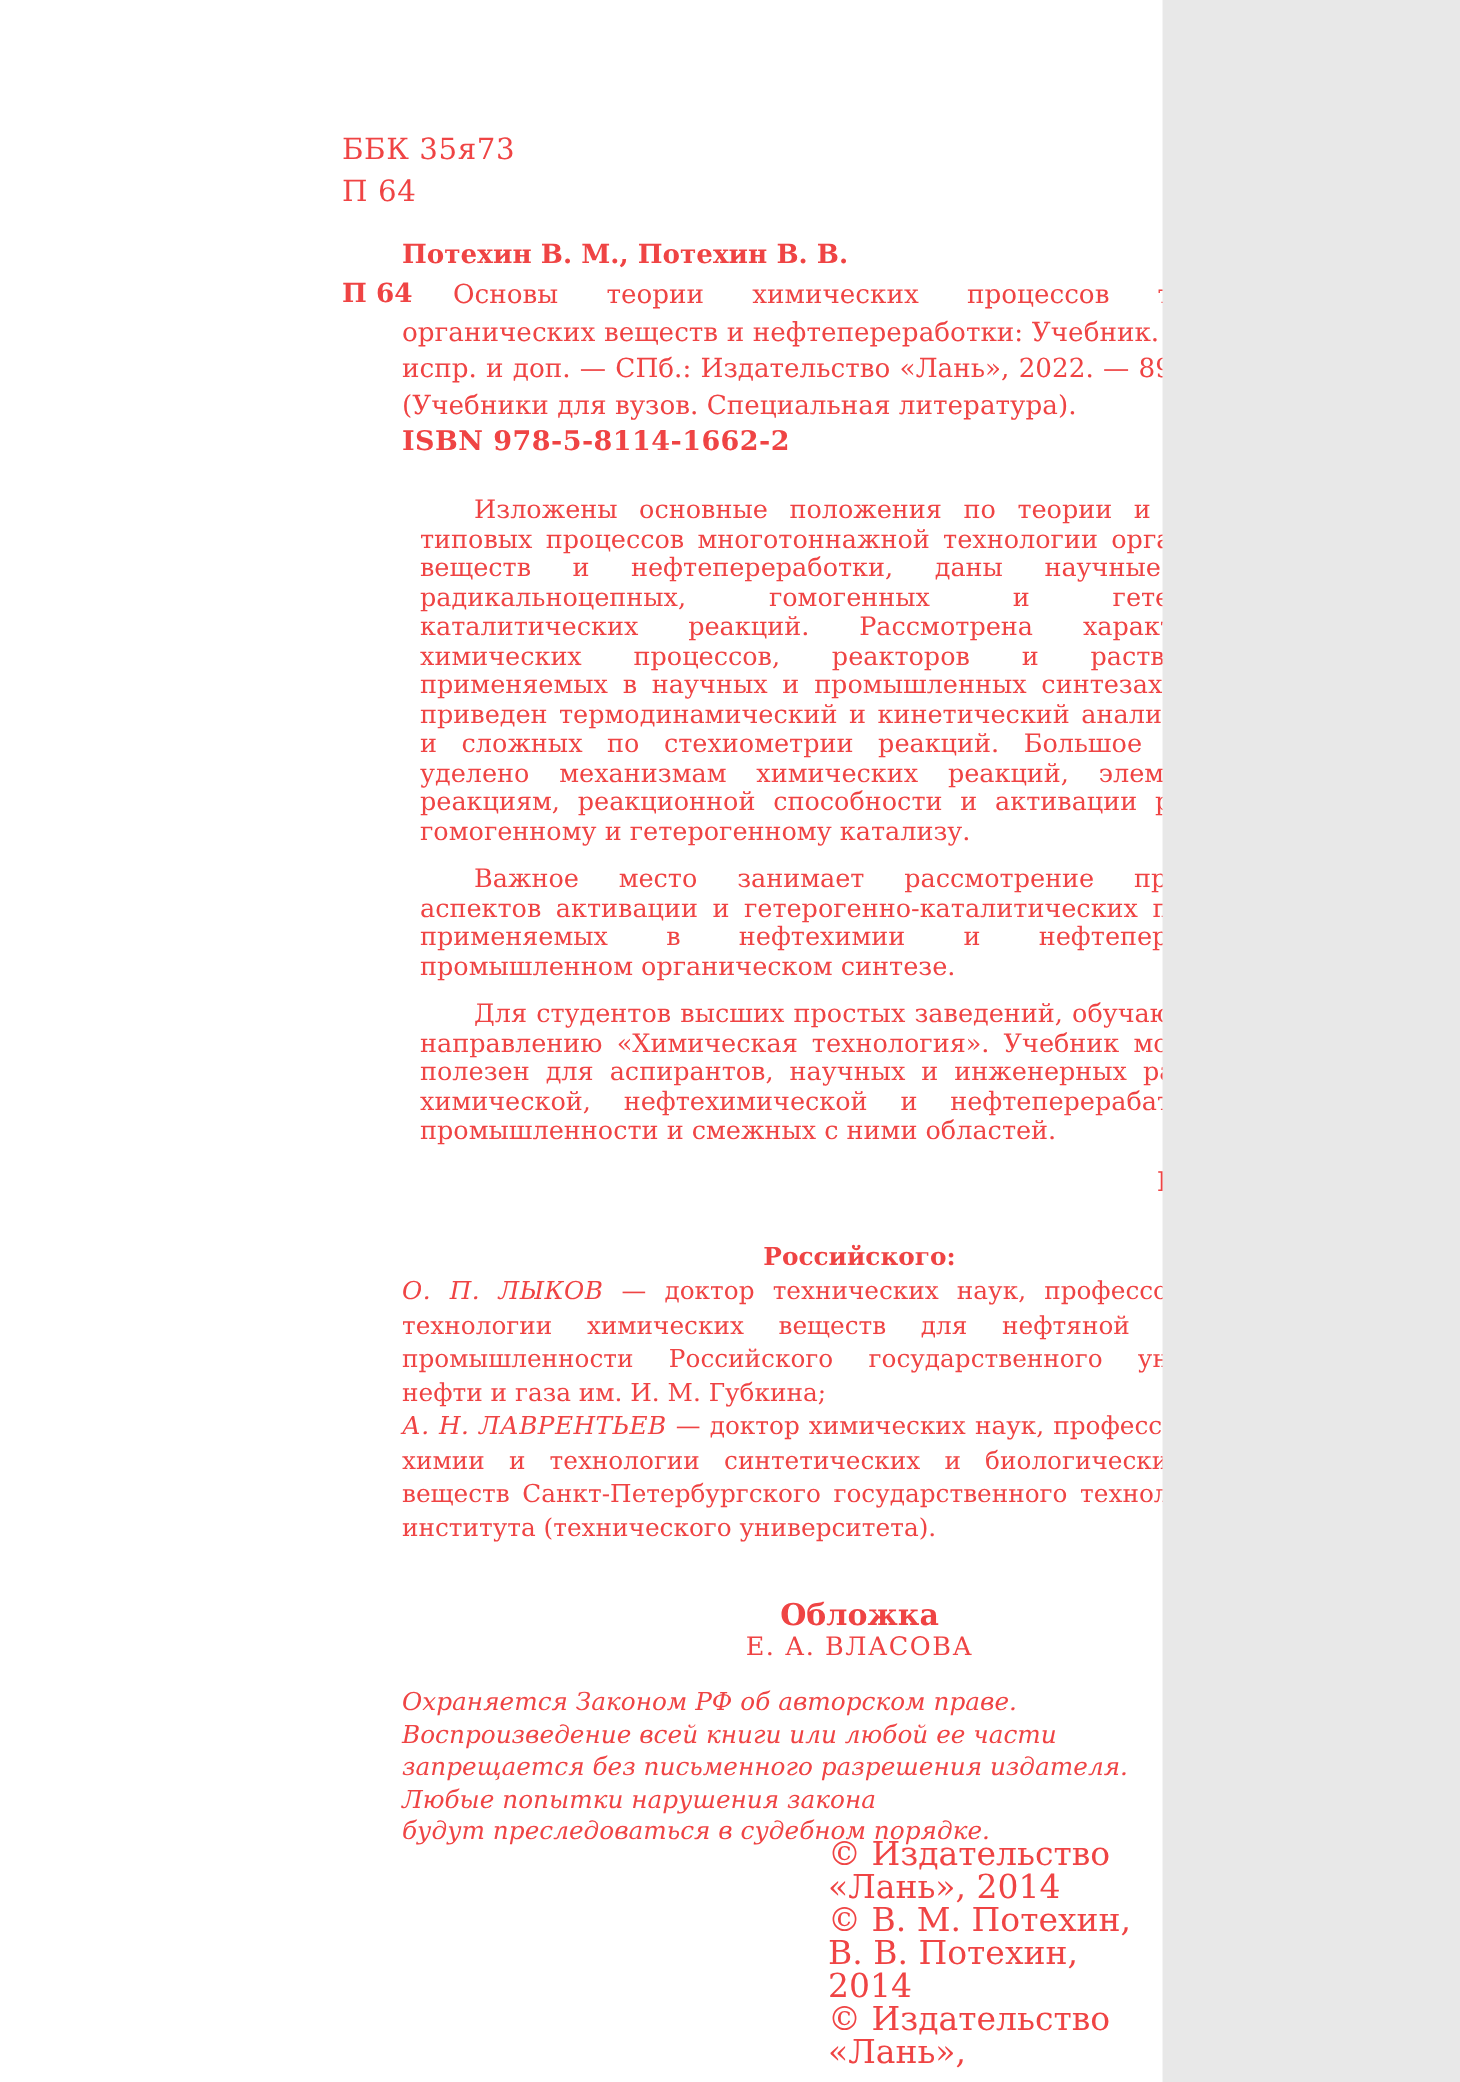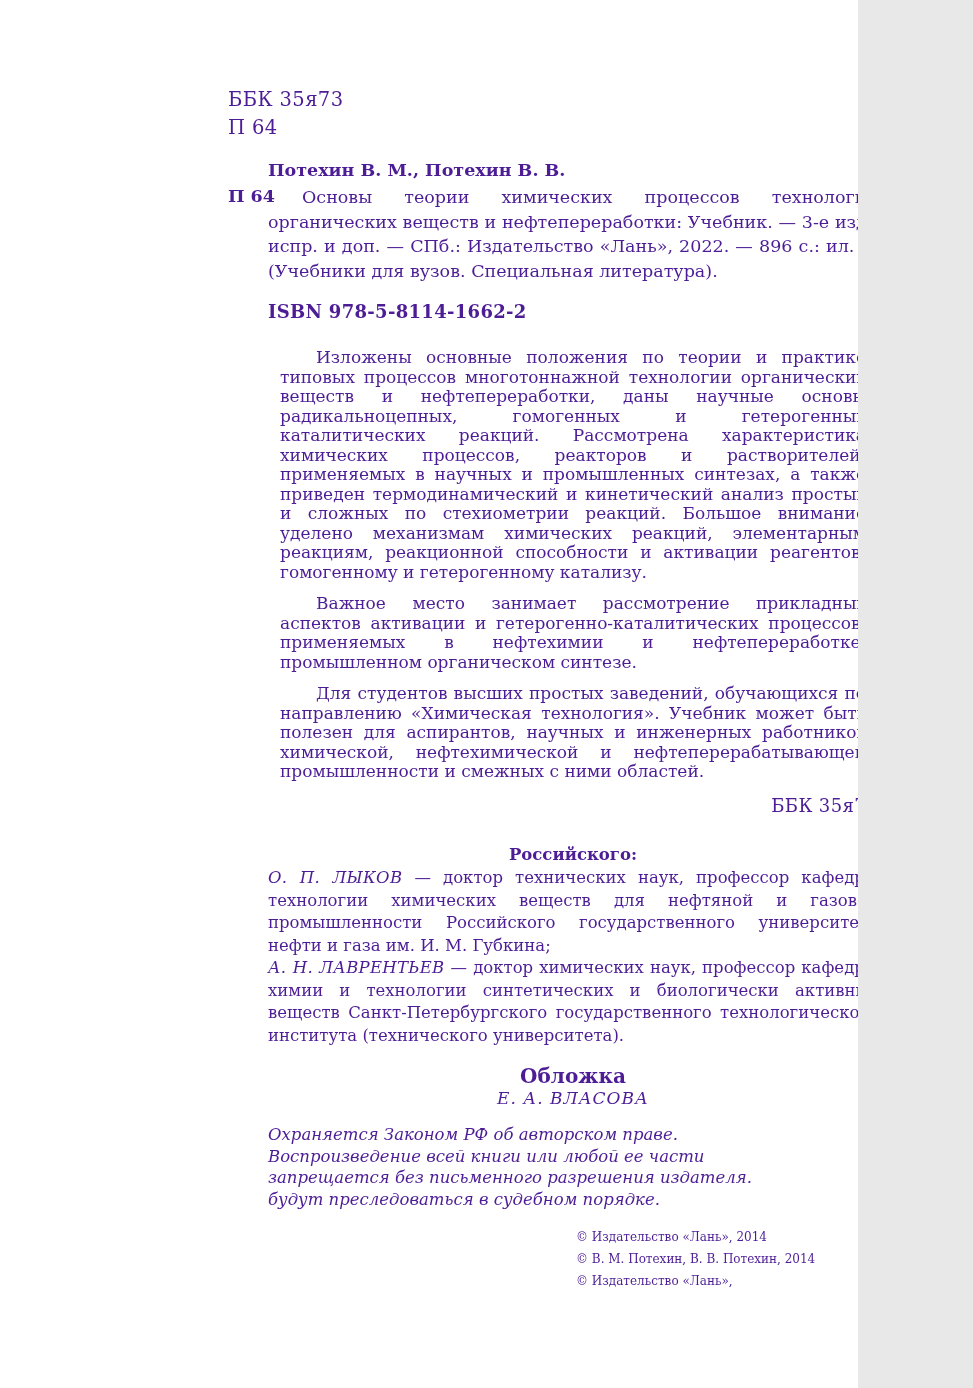--- a/index.html
+++ b/index.html
@@ -1,55 +1,55 @@
 <!DOCTYPE html>
 <html><head>
 <meta charset="utf-8">
 <style>
   html,body { margin:0; padding:0; background:#e8e8e8; }
   .page {
     position:relative;
-    width:858px; height:1388px;
+    width:775px; height:1388px;
     background:#ffffff;
     font-family:"DejaVu Serif","Liberation Serif",serif;
-    color:#4c1d95;
+    color:#ef4444;
     overflow:hidden;
   }
   .content { position:absolute; left:268px; top:86px; width:610px; }
 
   .codes { margin-left:-40px; font-size:19.5px; line-height:28px; letter-spacing:0.4px; }
 
   .authors { margin-top:15px; font-weight:bold; font-size:17.5px; line-height:26px; }
 
   .card-row { position:relative; margin-top:2px; }
   .card-code { position:absolute; left:-40px; top:1px; font-weight:bold; font-size:17.5px; }
   .card-desc { margin:0; font-size:17.5px; line-height:24.5px; text-align:justify; text-indent:34px; }
 
-  .isbn { margin-top:17px; font-weight:bold; font-size:18px; letter-spacing:0.3px; line-height:24px; }
+  .isbn { font-weight:bold; font-size:18px; letter-spacing:0.3px; line-height:24px; }
 
   .annotation { margin-top:24px; font-size:17px; line-height:19.5px; }
   .annotation p { margin:12px; text-align:justify; text-indent:36px; }
 
   .bbk-right { margin-top:10px; text-align:right; font-size:18px; letter-spacing:0.4px; line-height:24px; }
 
   .reviewers { margin-top:26px; font-size:16.5px; line-height:22.5px; }
   .rev-heading { text-align:center; font-weight:bold; font-size:16.5px; margin-bottom:1px; }
   .rev { margin:0; text-align:justify; }
   .rev .rev-name { font-style:italic; letter-spacing:0.3px; }
 
   .cover-credit { position:absolute; left:268px; top:1066px; width:610px; text-align:center; }
   .cover-label { font-weight:bold; font-size:20px; line-height:20px; }
-  .cover-name  { font-style:italic; font-size:17px; letter-spacing:1px; line-height:24px; }
+  .cover-name  { font-size:17px; letter-spacing:1px; line-height:24px; }
 
   .legal {
     position:absolute; left:268px; top:1124px; width:610px;
     text-align:left; font-style:italic; font-size:16.5px; line-height:21.5px;
   }
 
-  .copyrights { position:absolute; left:576px; top:1226px; font-size:12px; line-height:22px; }
+  .copyrights { position:absolute; left:552px; top:1226px; font-size:22px; line-height:22px; }
   .copyrights .cont { padding-left:26px; }
 </style>
 </head>
 <body>
 
 <div class="page">
 
   <div class="content">
 
     <div class="codes">
@@ -84,20 +84,21 @@
 
   <div class="cover-credit">
     <div class="cover-label">Обложка</div>
     <div class="cover-name">Е. А. ВЛАСОВА</div>
   </div>
 
   <div class="legal">
     <div>Охраняется Законом РФ об авторском праве.</div>
     <div>Воспроизведение всей книги или любой ее части</div>
     <div>запрещается без письменного разрешения издателя.</div>
+    <div>Любые попытки нарушения закона</div>
     <div>будут преследоваться в судебном порядке.</div>
   </div>
 
   <div class="copyrights">
     <div>© Издательство «Лань», 2014</div>
     <div>© В. М. Потехин, В. В. Потехин, 2014</div>
     <div>© Издательство «Лань»,</div>
   </div>
 
 </div>

